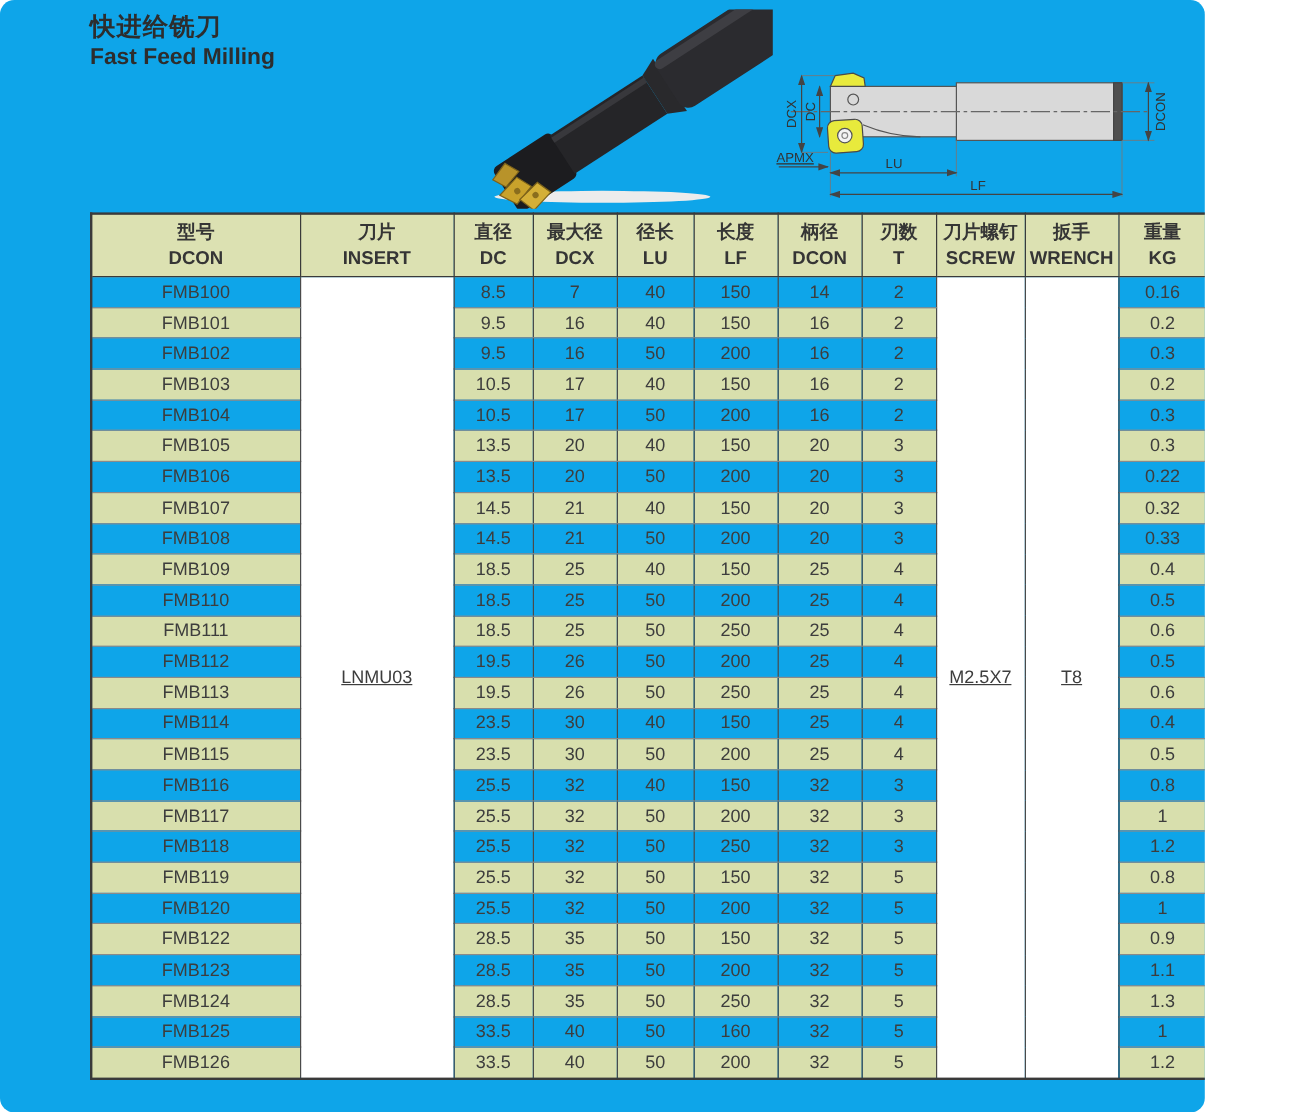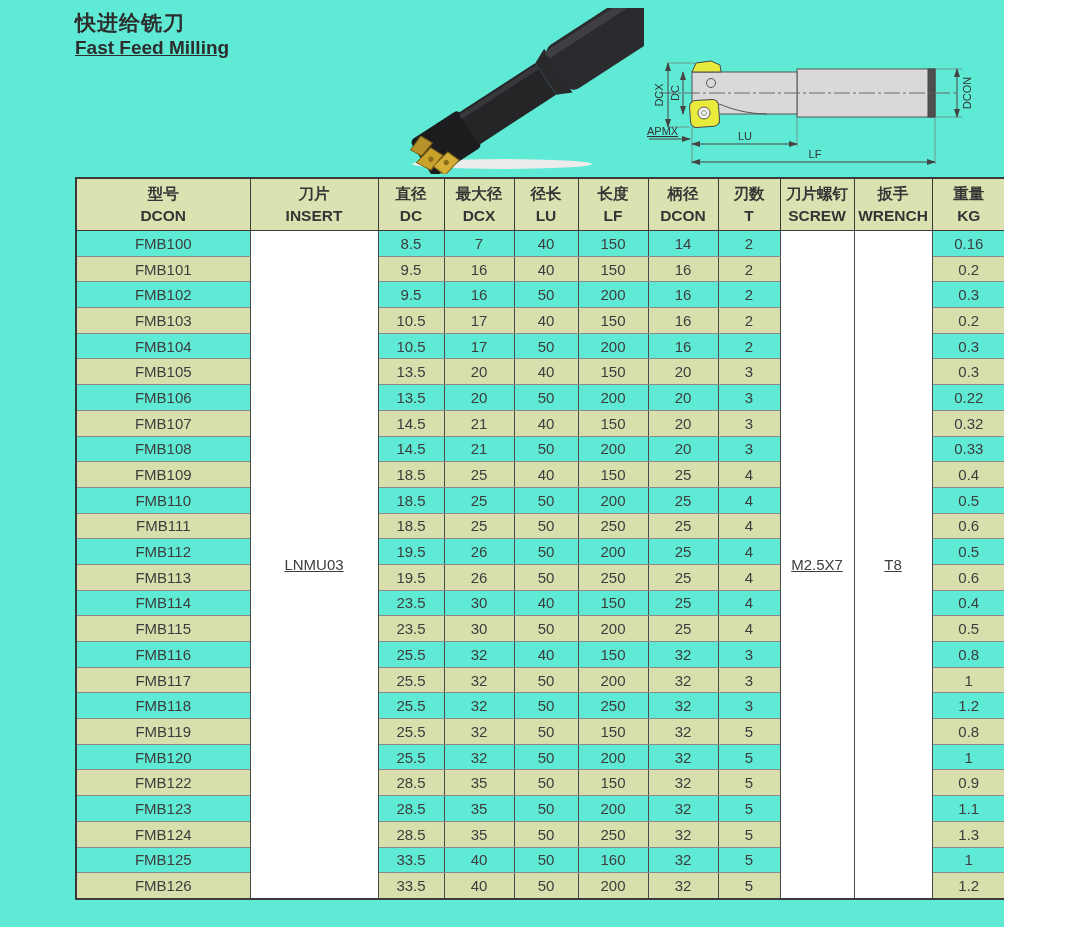--- a/index.html
+++ b/index.html
@@ -1,21 +1,21 @@
 <!DOCTYPE html>
 <html style="--header-bg: #dce1b2; --row-alt-bg: #d8dfad;"><head>
 <meta charset="utf-8">
 <style>
   html,body{margin:0;padding:0;background:#ffffff;font-family:"Liberation Sans",sans-serif;}
-  .page{position:relative;width:1004px;height:927px;background:#5eead4;overflow:hidden;}
+  .page{position:relative;width:1004px;height:927px;background:#0ea5e9;overflow:hidden;border-radius:12px;}
 
   
   .title-block{position:absolute;left:75px;top:10px;color:#2d2d2d;}
   .title-zh{font-size:21px;font-weight:bold;letter-spacing:1px;line-height:1.25;}
-  .title-en{font-size:19px;font-weight:bold;line-height:1.25;text-decoration:underline;}
+  .title-en{font-size:19px;font-weight:bold;line-height:1.25;}
 
   
   .photo-svg{position:absolute;left:382px;top:8px;width:262px;height:166px;}
   .diagram-svg{position:absolute;left:645px;top:52px;width:420px;height:122px;}
   .diagram-svg text{font-family:"Liberation Sans",sans-serif;font-size:11px;fill:#333;}
 
   
   table.spec{position:absolute;left:75px;top:177px;width:930px;border-collapse:collapse;table-layout:fixed;
              font-size:15px;color:#3d3d3d;border:2px solid #3a3a3a;}
   table.spec th{background:var(--header-bg,#dce1b2);font-weight:bold;height:51px;line-height:1.4;

